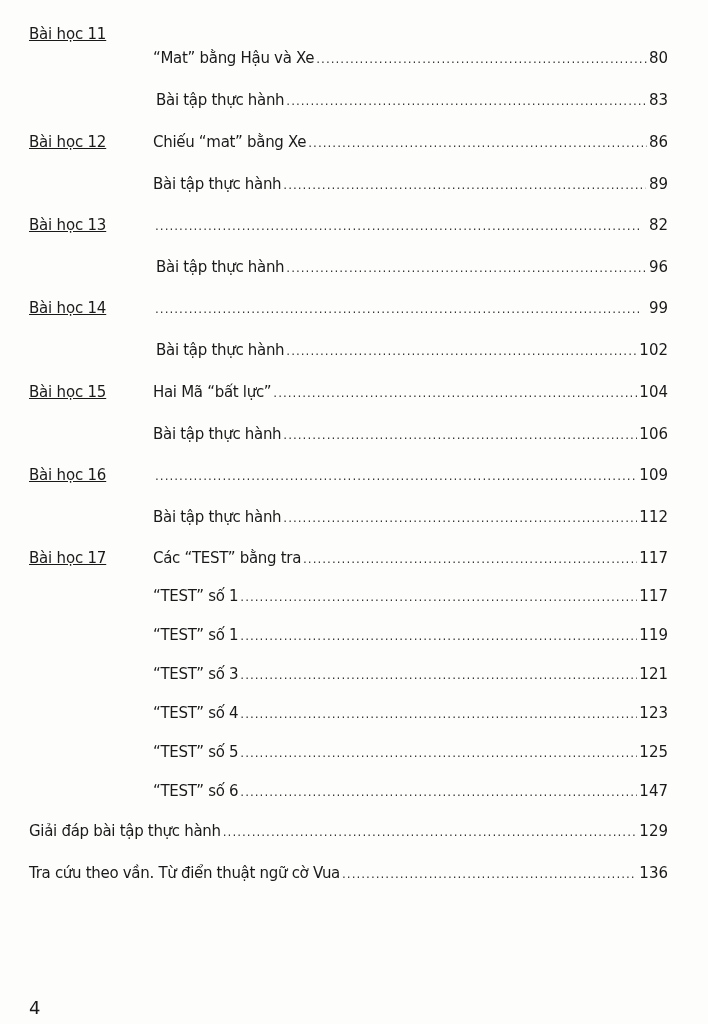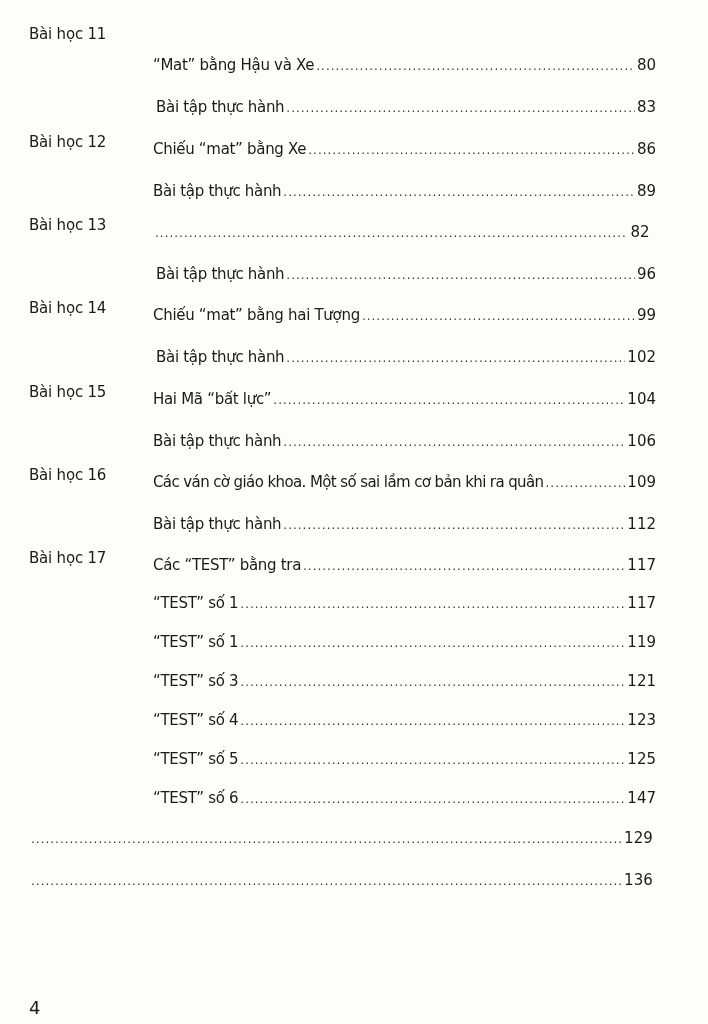--- a/index.html
+++ b/index.html
@@ -2,31 +2,31 @@
 <html><head>
 <meta charset="utf-8">
 <style>
   html, body { margin: 0; padding: 0; }
   body {
     width: 708px; height: 1024px; background: #fdfdfc; position: relative; overflow: hidden;
     font-family: "DejaVu Sans", sans-serif; color: #1a1a1a; font-size: 15px;
   }
   .row { position: absolute; left: 0; width: 708px; height: 22px; }
   .lesson {
-    position: absolute; left: 29px; top: 0; white-space: nowrap; letter-spacing: -0.2px;
+    position: absolute; left: 29px; top: 0; white-space: nowrap; letter-spacing: -0.2px; text-decoration: underline;
   }
   .entry {
-    position: absolute; top: 0; right: 52px; display: flex; align-items: baseline; margin-top: 7px;
+    position: absolute; top: 0; right: 40px; display: flex; align-items: baseline;
   }
   .title { white-space: nowrap; letter-spacing: -0.3px; }
   .leader {
     flex: 1 1 auto; overflow: hidden; white-space: nowrap; margin: 0 2px;
     letter-spacing: 1px; color: #333; font-size: 12px;
   }
-  .page { width: 40px; white-space: nowrap; }
+  .page { width: 40px; text-align: right; white-space: nowrap; }
   .line1 { position: absolute; left: 153px; top: 0; white-space: nowrap; letter-spacing: -0.3px; }
   .pagenum { position: absolute; left: 29px; top: 997px; font-size: 18px; }
 </style>
 </head>
 <body>
 
 <div>
 
   <div class="row" style="top:25px">
     <span class="lesson">Bài học 11</span>
@@ -74,21 +74,20 @@
     <div class="entry" style="left:156px">
       <span class="title">Bài tập thực hành</span>
       <span class="leader">..........................................................................................................................................................</span>
       <span class="page">96</span>
     </div>
   </div>
 
   <div class="row" style="top:299px">
     <span class="lesson">Bài học 14</span>
     <div class="entry" style="left:153px">
-      <span class="title">Chiếu “mat” bằng hai Tượng</span>
       <span class="leader">..........................................................................................................................................................</span>
       <span class="page">99</span>
     </div>
   </div>
   <div class="row" style="top:341px">
     <div class="entry" style="left:156px">
       <span class="title">Bài tập thực hành</span>
       <span class="leader">..........................................................................................................................................................</span>
       <span class="page">102</span>
     </div>
@@ -106,21 +105,20 @@
     <div class="entry" style="left:153px">
       <span class="title">Bài tập thực hành</span>
       <span class="leader">..........................................................................................................................................................</span>
       <span class="page">106</span>
     </div>
   </div>
 
   <div class="row" style="top:466px">
     <span class="lesson">Bài học 16</span>
     <div class="entry" style="left:153px">
-      <span class="title" style="letter-spacing:-0.6px">Các ván cờ giáo khoa. Một số sai lầm cơ bản khi ra quân</span>
       <span class="leader">..........................................................................................................................................................</span>
       <span class="page">109</span>
     </div>
   </div>
   <div class="row" style="top:508px">
     <div class="entry" style="left:153px">
       <span class="title">Bài tập thực hành</span>
       <span class="leader">..........................................................................................................................................................</span>
       <span class="page">112</span>
     </div>
@@ -173,25 +171,27 @@
   <div class="row" style="top:782px">
     <div class="entry" style="left:153px">
       <span class="title">“TEST” số 6</span>
       <span class="leader">..........................................................................................................................................................</span>
       <span class="page">147</span>
     </div>
   </div>
 
   <div class="row" style="top:822px">
     <div class="entry" style="left:29px">
+      <span class="title">Giải đáp bài tập thực hành</span>
       <span class="leader">..........................................................................................................................................................</span>
       <span class="page">129</span>
     </div>
   </div>
   <div class="row" style="top:864px">
     <div class="entry" style="left:29px">
+      <span class="title">Tra cứu theo vần. Từ điển thuật ngữ cờ Vua</span>
       <span class="leader">..........................................................................................................................................................</span>
       <span class="page">136</span>
     </div>
   </div>
 </div>
 
 <div class="pagenum">4</div>
 
 </body></html>

